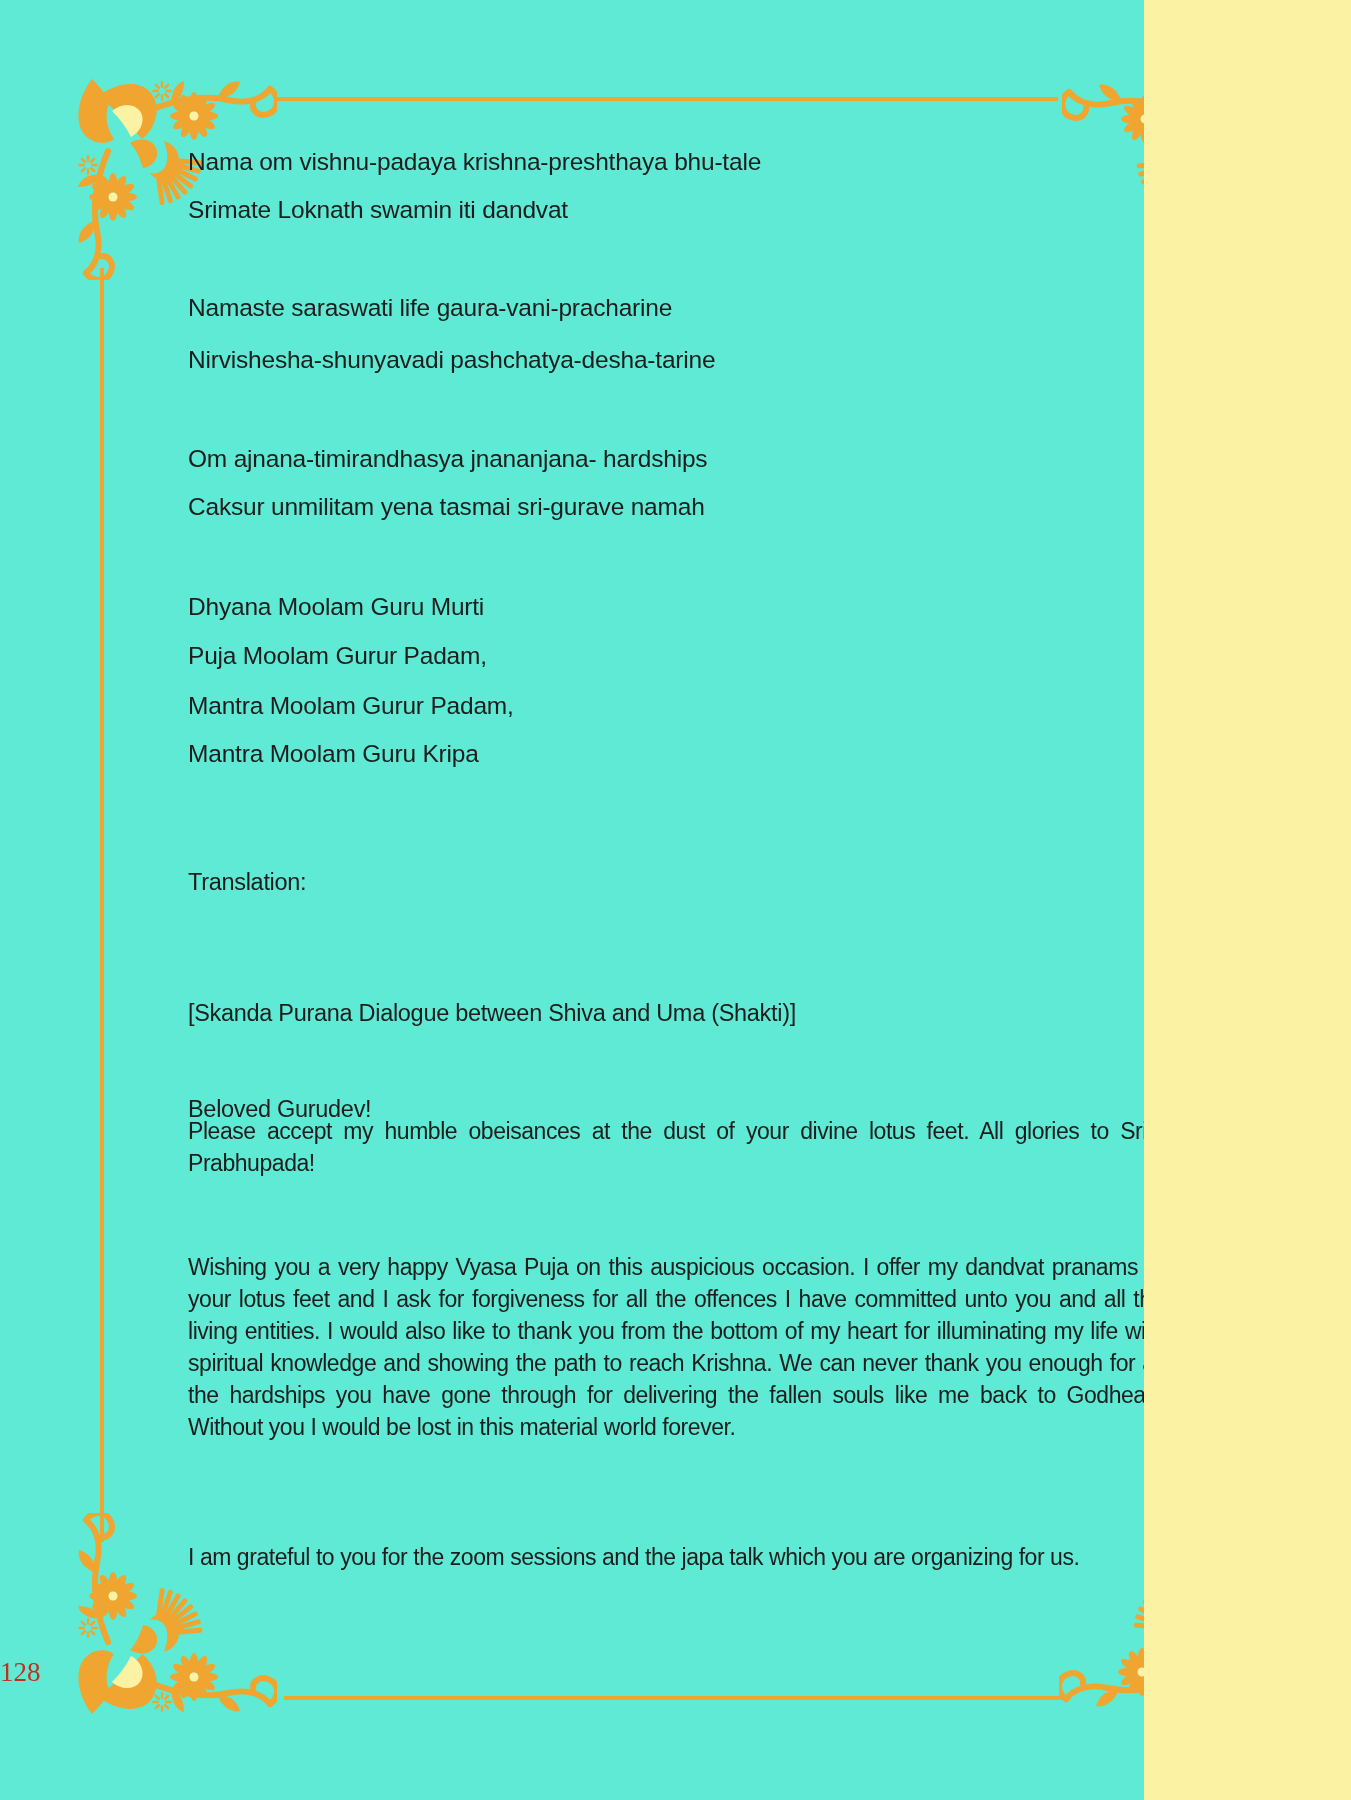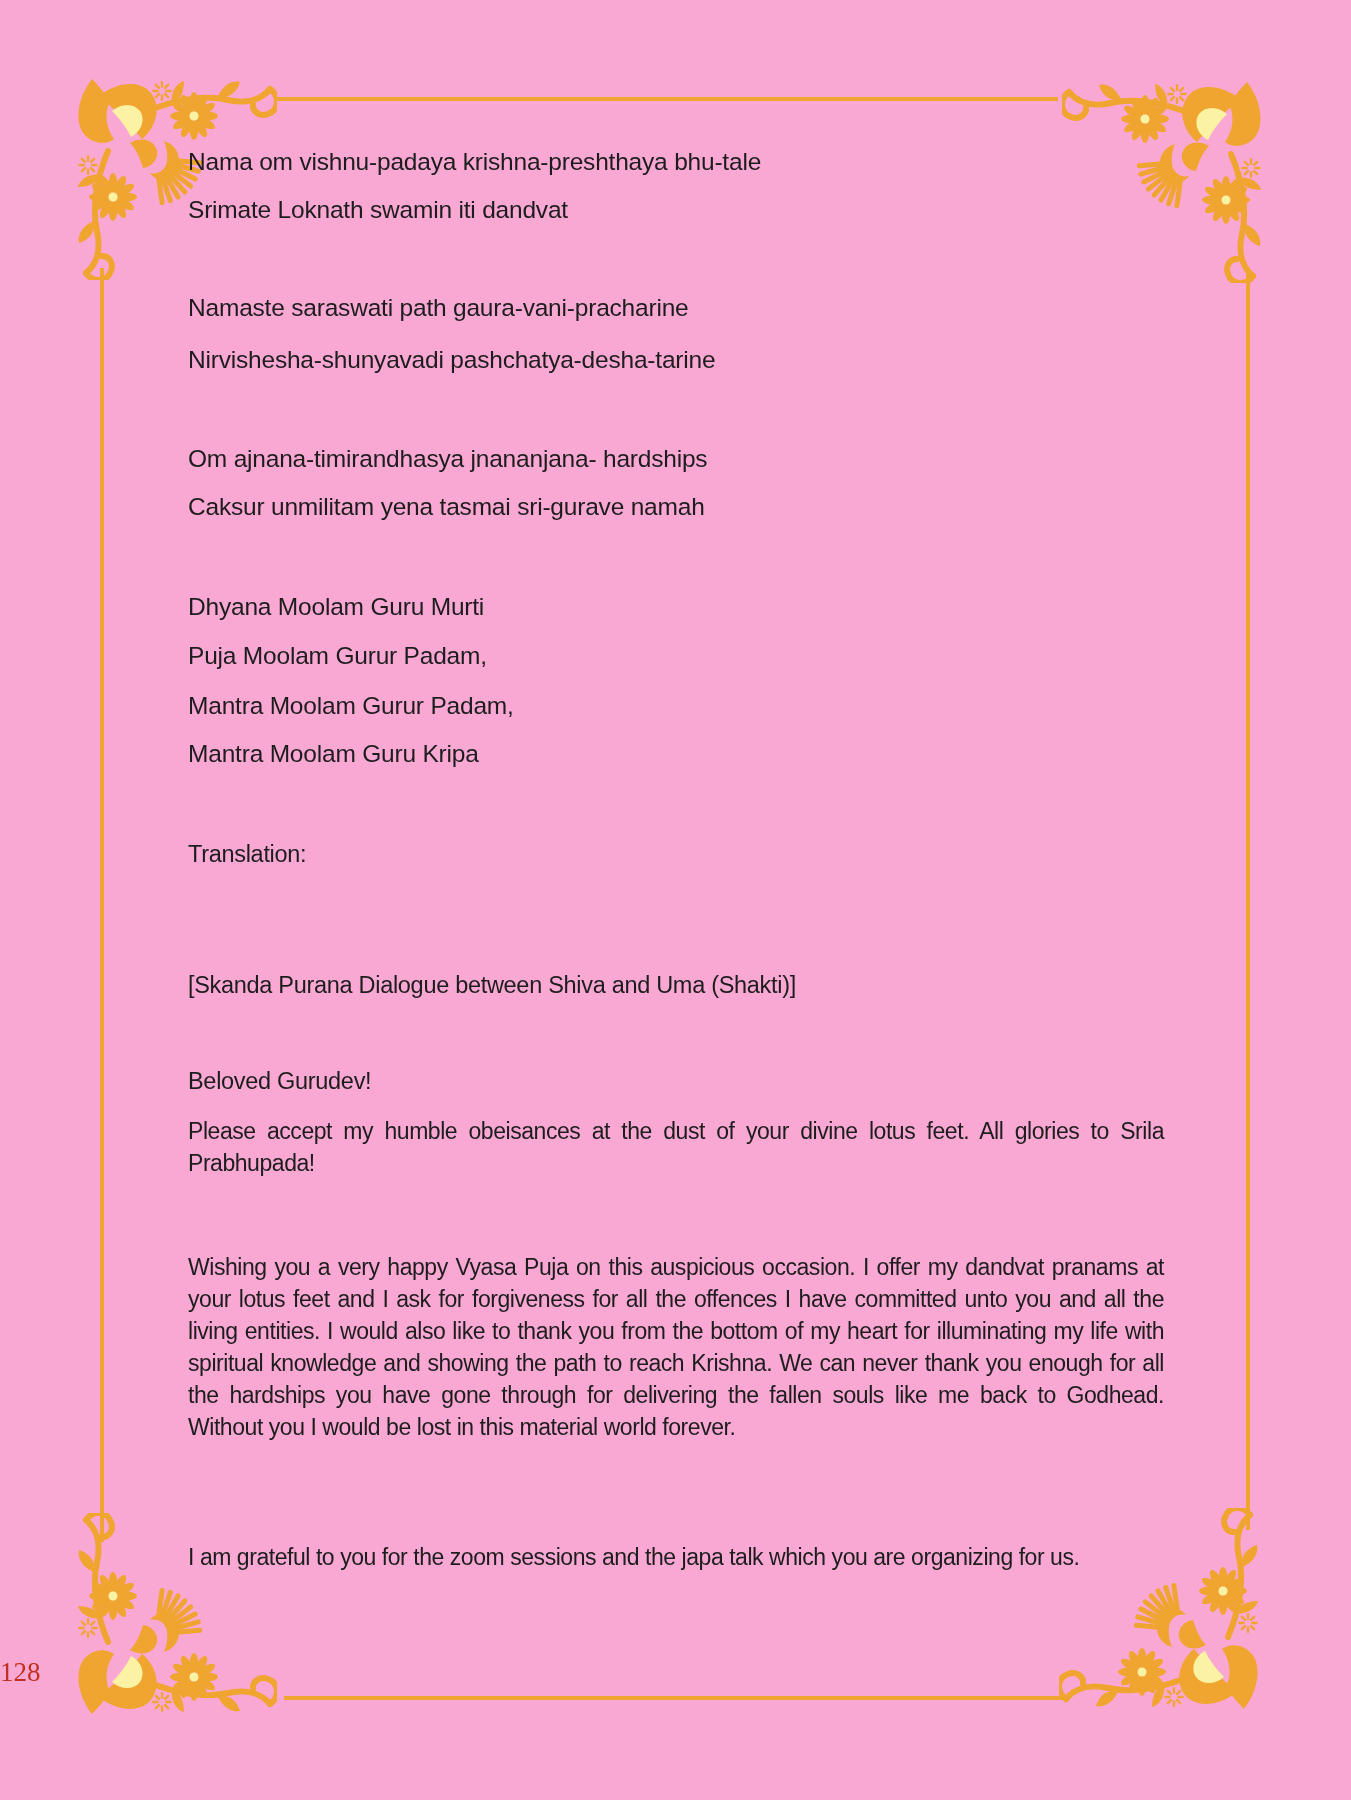--- a/index.html
+++ b/index.html
@@ -1,19 +1,19 @@
 <!DOCTYPE html>
 <html><head>
 <meta charset="utf-8">
 <style>
   html,body{margin:0;padding:0;background:#FBF2A4;}
   .page{
     position:relative;
-    width:1351px;height:1800px;
-    background:#f9a8d4;
+    width:1144px;height:1800px;
+    background:#5eead4;
     overflow:hidden;
     font-family:"Liberation Sans", sans-serif;
     color:#1D1D1D;
   }
   
   .frame-line{position:absolute;background:#EFA52F;}
   .b-top{left:277px;top:97px;width:781px;height:4px;}
   .b-bottom{left:284px;top:1696px;width:786px;height:4px;}
   .b-left{left:100px;top:268px;width:4px;height:1274px;}
   .b-right{left:1246px;top:268px;width:4px;height:1262px;}
@@ -30,20 +30,21 @@
   }
   .para{
     position:absolute;left:188px;width:976px;
     font-size:23px;line-height:32px;letter-spacing:-0.45px;
     text-align:justify;
   }
   .single{
     position:absolute;left:188px;
     font-size:23.5px;line-height:30px;letter-spacing:-0.3px;
     white-space:nowrap;
+    margin-top:28px;
   }
   .page-number{
     position:absolute;left:0;top:1657px;width:1351px;
     text-align:left;
     font-family:"Liberation Serif", serif;
     font-size:27px;color:#C1301F;
   }
 </style>
 </head>
 <body>
@@ -128,21 +129,21 @@
   <svg class="orn bl" viewBox="0 0 205 205">
       <use href="#corner-orn"></use>
     </svg>
   <svg class="orn br" viewBox="0 0 205 205">
       <use href="#corner-orn"></use>
     </svg>
 
   <div class="vline" style="top:147px">Nama om vishnu-padaya krishna-preshthaya bhu-tale</div>
   <div class="vline" style="top:195px">Srimate Loknath swamin iti dandvat</div>
 
-  <div class="vline" style="top:293px">Namaste saraswati path gaura-vani-pracharine</div>
+  <div class="vline" style="top:293px">Namaste saraswati life gaura-vani-pracharine</div>
   <div class="vline" style="top:345px">Nirvishesha-shunyavadi pashchatya-desha-tarine</div>
 
   <div class="vline" style="top:444px">Om ajnana-timirandhasya jnananjana- hardships</div>
   <div class="vline" style="top:492px">Caksur unmilitam yena tasmai sri-gurave namah</div>
 
   <div class="vline" style="top:592px">Dhyana Moolam Guru Murti</div>
   <div class="vline" style="top:641px">Puja Moolam Gurur Padam,</div>
   <div class="vline" style="top:691px">Mantra Moolam Gurur Padam,</div>
   <div class="vline" style="top:739px">Mantra Moolam Guru Kripa</div>
 

